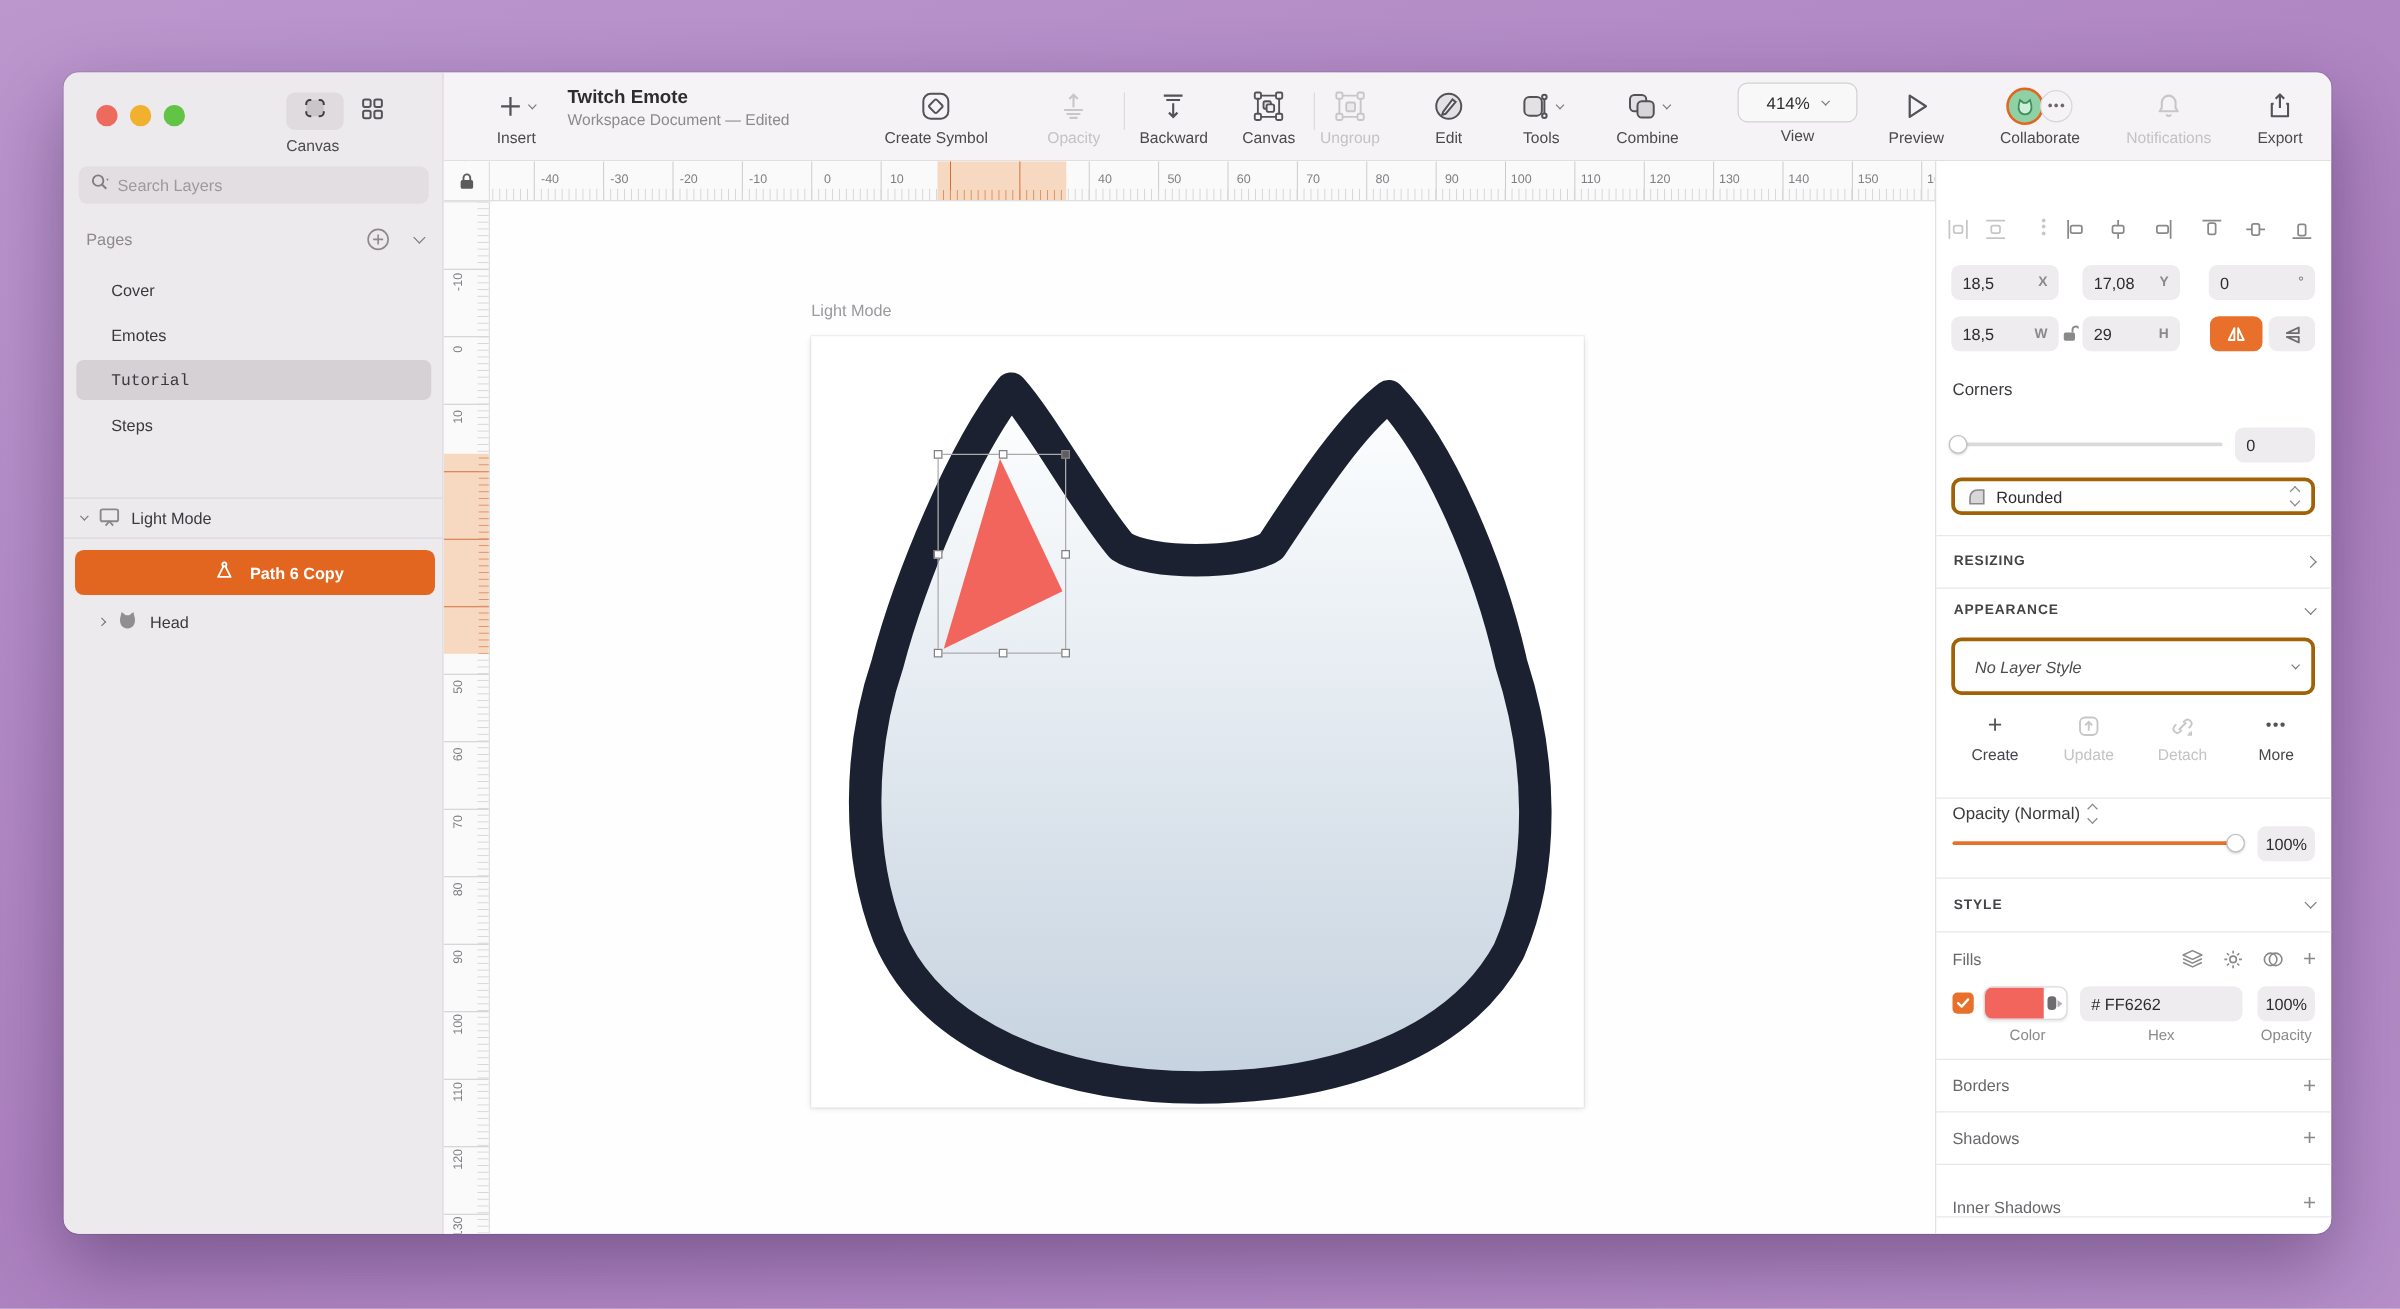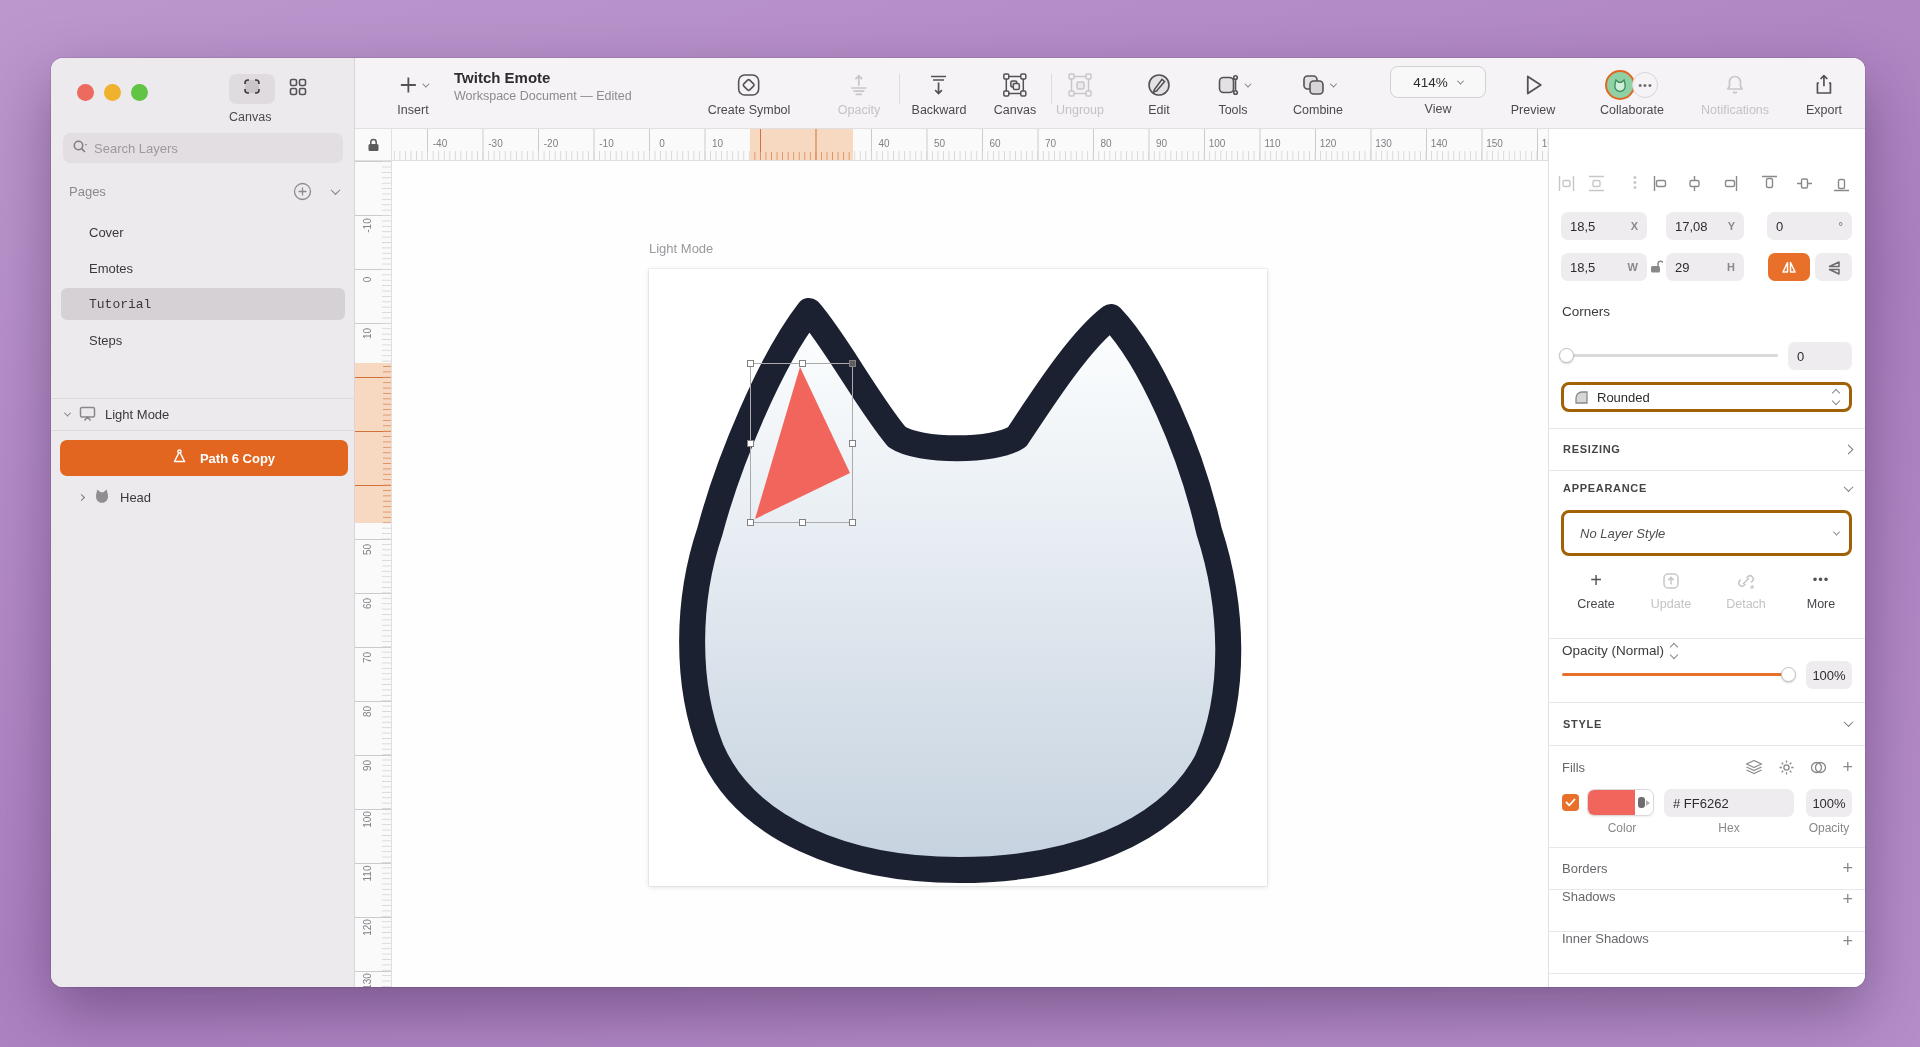--- a/index.html
+++ b/index.html
@@ -720,24 +720,24 @@
       <span class="abs" style="left:180px;transform:translateX(-50%)">Hex</span>
       <span class="abs" style="left:280px;transform:translateX(-50%)">Opacity</span>
     </div>
     <div class="ihl" style="top:718px"></div>
 
     <div class="irow" style="top:718px;height:42px;display:flex;align-items:center;padding:0 13px">
       <span class="sub-h" style="flex:1">Borders</span>
       <span style="font-size:18px;color:#8b888b">+</span>
     </div>
     <div class="ihl" style="top:760px"></div>
-    <div class="irow" style="top:760px;height:42px;display:flex;padding:0 13px">
+    <div class="irow" style="top:760px;height:42px;display:flex;align-items:center;padding:0 13px">
       <span class="sub-h" style="flex:1">Shadows</span>
       <span style="font-size:18px;color:#8b888b">+</span>
     </div>
     <div class="ihl" style="top:802px"></div>
-    <div class="irow" style="top:802px;height:42px;display:flex;align-items:flex-start;padding:0 13px">
+    <div class="irow" style="top:802px;height:42px;display:flex;align-items:flex-end;padding:0 13px">
       <span class="sub-h" style="flex:1">Inner Shadows</span>
       <span style="font-size:18px;color:#8b888b">+</span>
     </div>
     <div class="ihl" style="top:844px"></div>
   </div>
 </div>
 
 </body></html>

